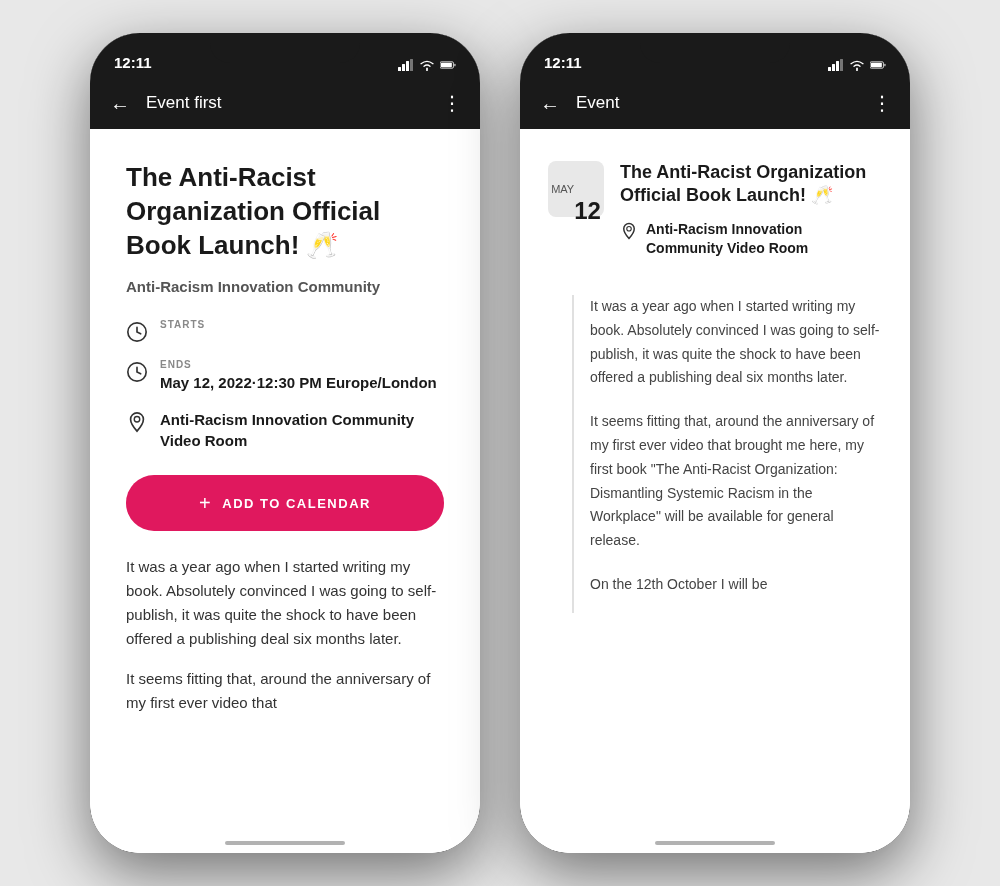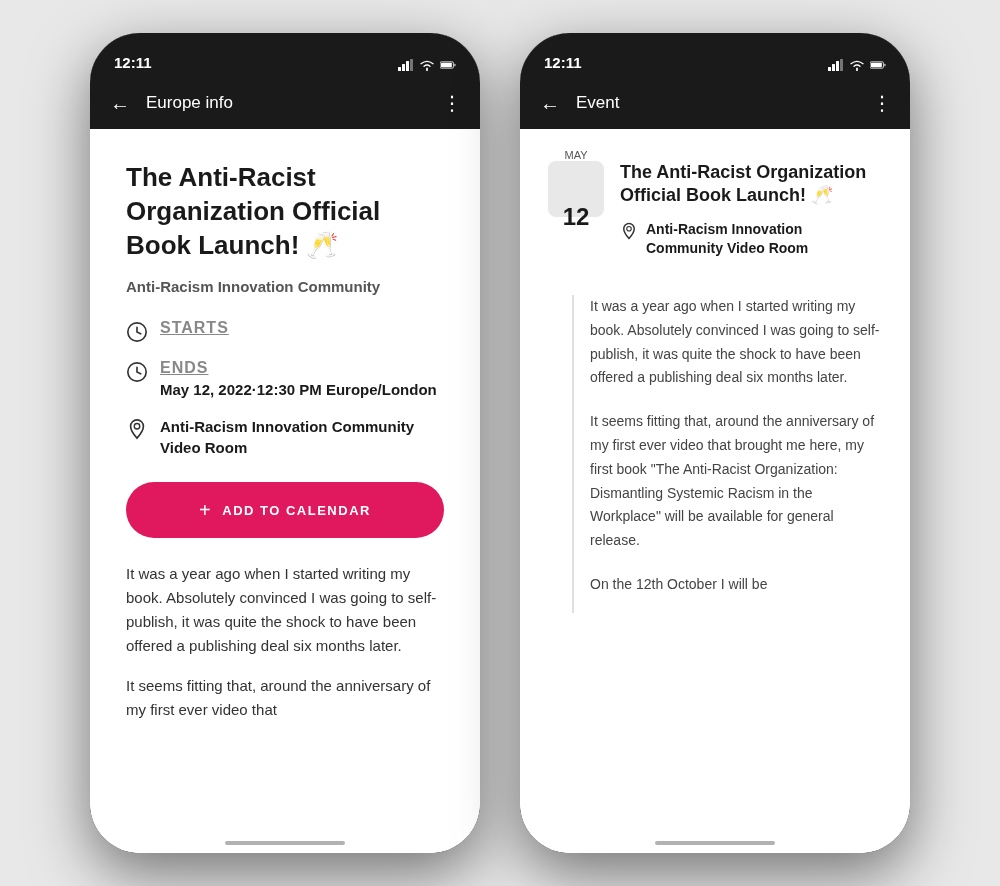--- a/index.html
+++ b/index.html
@@ -163,27 +163,26 @@
       width: 22px;
       height: 22px;
       margin-top: 2px;
     }
 
     .detail-content {
       flex: 1;
     }
 
     .detail-label {
-      font-size: 16px;
+      font-size: 10px;
       font-weight: 700;
       color: #888;
       letter-spacing: 1px;
       text-transform: uppercase;
       margin-bottom: 2px;
-      text-decoration: underline;
     }
 
     .detail-value {
       font-size: 15px;
       font-weight: 600;
       color: #1a1a1a;
       line-height: 1.4;
     }
 
     .add-calendar-btn {
@@ -229,21 +228,21 @@
       gap: 16px;
       padding: 20px 16px;
     }
 
     .date-badge {
       width: 56px;
       height: 56px;
       background: #e8e8e8;
       border-radius: 8px;
       display: flex;
-      flex-direction: column;
+      flex-direction: row;
       align-items: center;
       justify-content: center;
       flex-shrink: 0;
     }
 
     .date-month {
       font-size: 11px;
       color: #555;
       text-transform: uppercase;
       font-weight: 500;
@@ -336,21 +335,21 @@
           <svg viewBox="0 0 25 12" width="25" height="12">
             <rect x="0" y="1" width="21" height="10" rx="2" stroke="white" stroke-width="1.2" fill="none"></rect>
             <rect x="22" y="4" width="2.5" height="4" rx="1" fill="white" opacity="0.6"></rect>
             <rect x="1.5" y="2.5" width="17" height="7" rx="1" fill="white"></rect>
           </svg>
         </div>
       </div>
 
       <div class="nav-bar">
         <span class="nav-back">←</span>
-        <span class="nav-title">Europe info</span>
+        <span class="nav-title">Event first</span>
         <span class="nav-more">⋮</span>
       </div>
 
       <div class="content">
         <div class="screen1-content">
           <h1 class="event-title-large">The Anti-Racist Organization Official Book Launch! 🥂</h1>
           <p class="community-name">Anti-Racism Innovation Community</p>
 
           <div class="event-detail">
             <div class="detail-icon">

